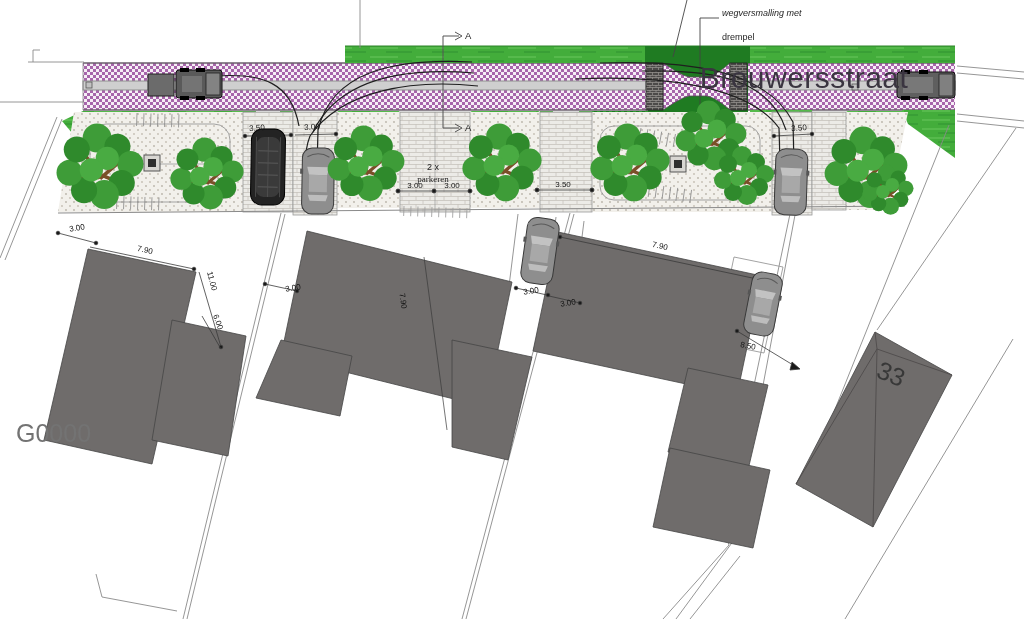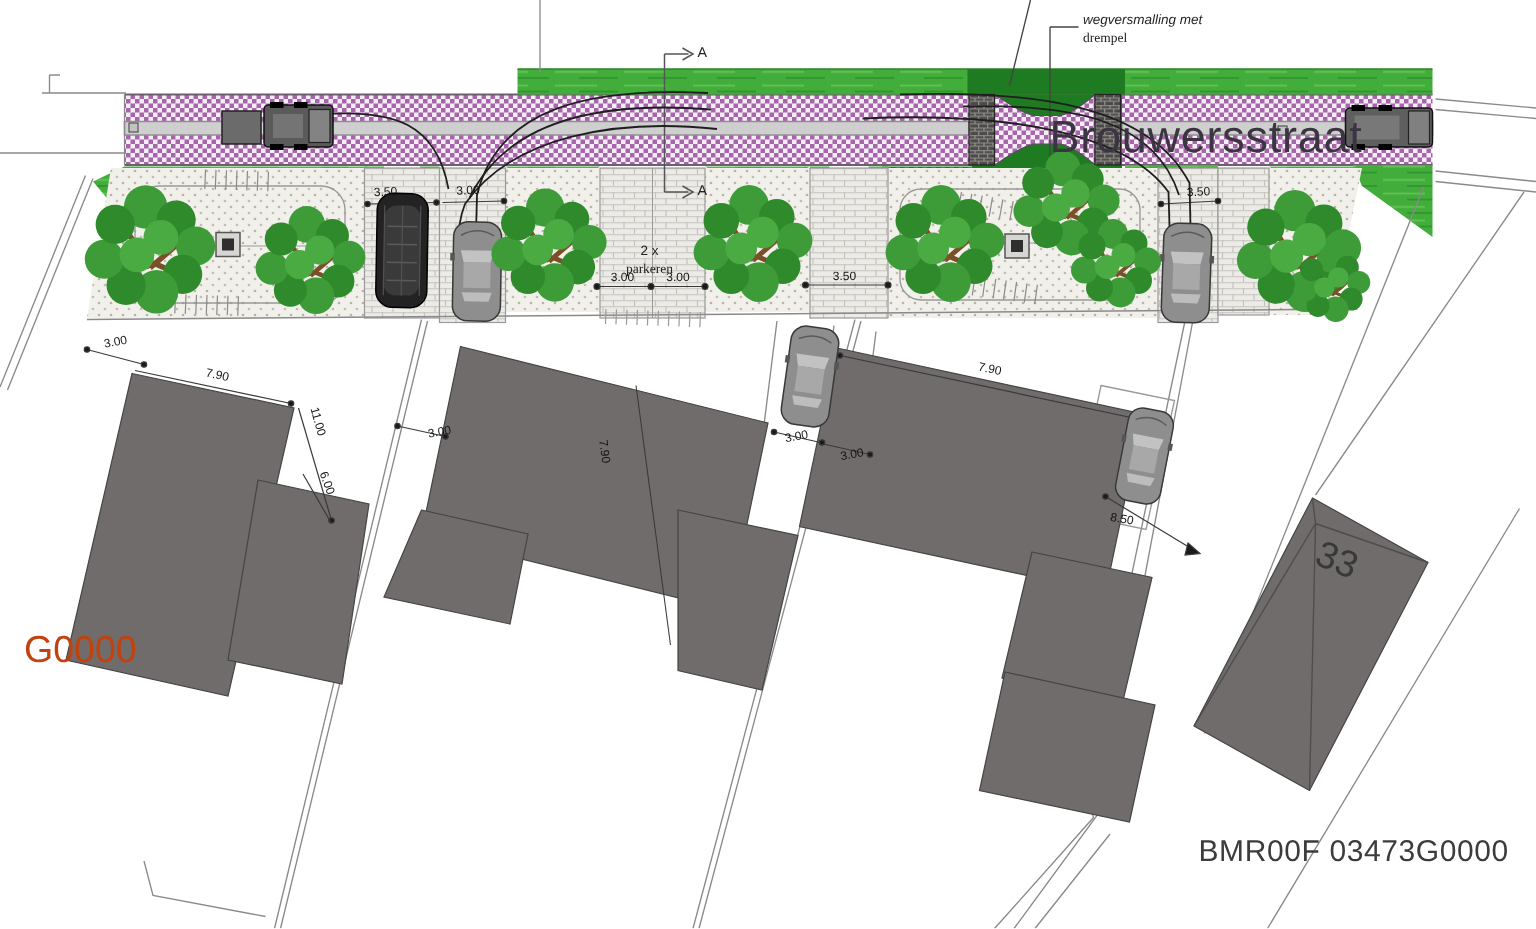--- a/index.html
+++ b/index.html
@@ -4,21 +4,21 @@
 <style>
   html,body{margin:0;padding:0;background:#fff;}
   .plan{position:relative;width:1024px;height:619px;background:#ffffff;overflow:hidden;
         font-family:"Liberation Sans", sans-serif;}
   .plan svg{position:absolute;left:0;top:0;}
   .lbl{position:absolute;white-space:nowrap;color:#1c1c1c;}
   .ctr{transform:translate(-50%,-50%);}
   .dim{font-size:8px;color:#141414;}
   .street{font-size:30px;color:#3a3540;letter-spacing:.5px;}
   .note{font-size:9px;color:#1f1f1f;}
-  .parc-l{font-size:25px;color:#c2410c;}
+  .parc-l{font-size:25px;color:#737373;}
   .parc-r{font-size:20px;color:#3c3c3c;letter-spacing:.4px;}
   .house{font-size:25px;color:#383838;}
   .sect{font-size:9.5px;color:#222;}
   .pklbl{font-size:9px;color:#222;text-align:center;}
 </style>
 </head>
 <body>
 
 <div class="plan">
 <svg width="1024" height="619" viewBox="0 0 1024 619">
@@ -323,27 +323,26 @@
         </g>
     <g transform="translate(866,168) scale(1.38)">
           <use href="#tree"></use>
         </g>
     <g transform="translate(888,190) scale(0.85)">
           <use href="#tree"></use>
         </g>
   </g>
 </svg>
 
-<div class="lbl street ctr" style="left:804px;top:92px;">Brouwersstraat</div>
+<div class="lbl street ctr" style="left:804px;top:78px;">Brouwersstraat</div>
 <div class="lbl note" style="left:722px;top:8px;font-style:italic;">wegversmalling met</div>
-<div class="lbl note" style="left:722px;top:20px;font-family:Liberation Serif, serif;">drempel</div>
+<div class="lbl note" style="left:722px;top:32px;">drempel</div>
 <div class="lbl pklbl ctr" style="left:433px;top:167px;text-align:right;">2 x</div>
 <div class="lbl pklbl ctr" style="left:433px;top:179px;font-family:Liberation Serif, serif;">parkeren</div>
 <div class="lbl parc-l" style="left:16px;top:419px;">G0000</div>
-<div class="lbl parc-r" style="left:799px;top:557px;">BMR00F 03473G0000</div>
 <div class="lbl house ctr" style="left:891px;top:374px;transform:translate(-50%,-50%) rotate(22deg);">33</div>
 <div class="lbl sect" style="left:465px;top:30px;">A</div>
 <div class="lbl sect" style="left:465px;top:122px;">A</div>
 
 <div class="lbl dim ctr" style="left:257px;top:128px;transform:translate(-50%,-50%) rotate(-3deg);">3.50</div>
 <div class="lbl dim ctr" style="left:312px;top:127px;transform:translate(-50%,-50%) rotate(-3deg);">3.00</div>
 <div class="lbl dim ctr" style="left:415px;top:185px;">3.00</div>
 <div class="lbl dim ctr" style="left:452px;top:185px;">3.00</div>
 <div class="lbl dim ctr" style="left:563px;top:184px;">3.50</div>
 <div class="lbl dim ctr" style="left:799px;top:128px;transform:translate(-50%,-50%) rotate(-3deg);">3.50</div>

